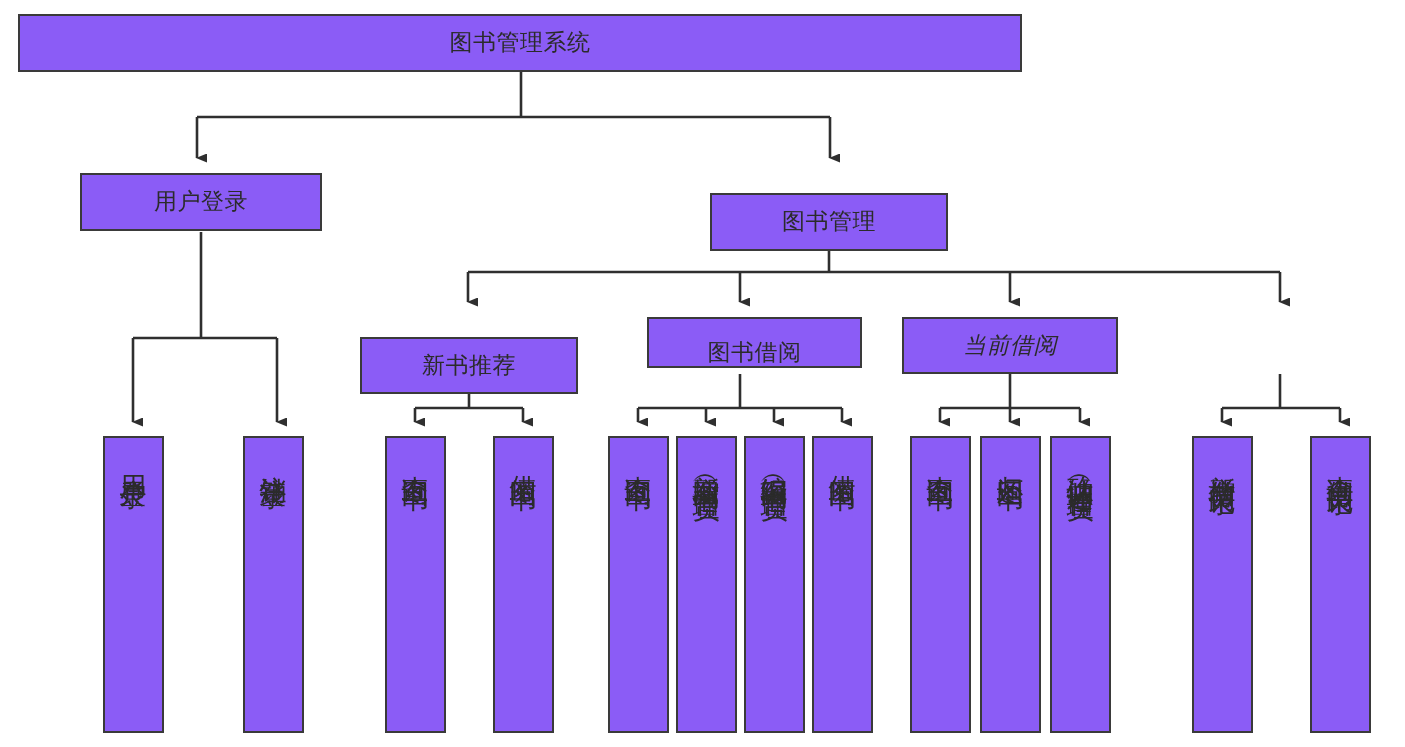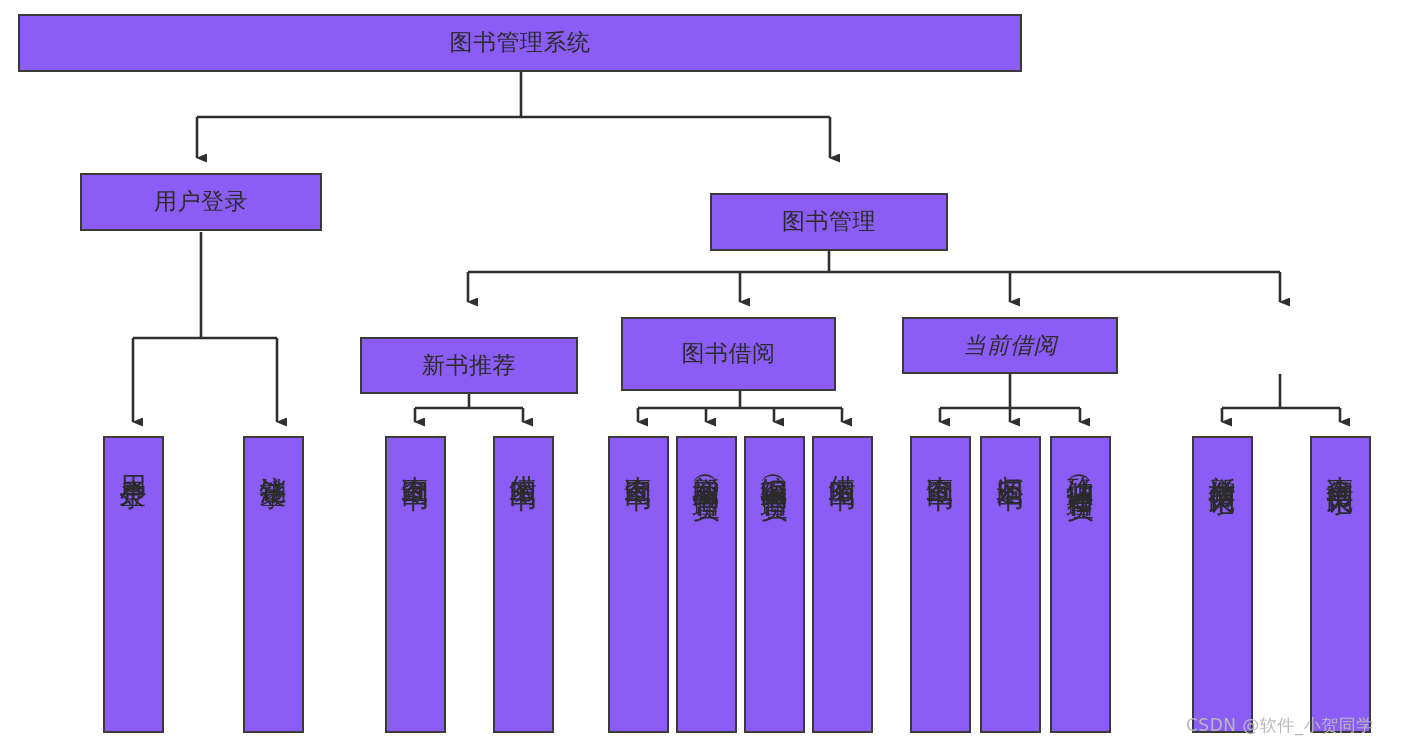--- a/index.html
+++ b/index.html
@@ -135,21 +135,21 @@
   <div class="node horiz" style="left:80px; top:173px; width:242px; height:58px;">
     <span class="lbl">用户登录</span>
   </div>
   <div class="node horiz" style="left:710px; top:173px; width:238px; height:58px;margin-top:20px;">
     <span class="lbl">图书管理</span>
   </div>
 
   <div class="node horiz" style="left:360px; top:317px; width:218px; height:57px;margin-top:20px;">
     <span class="lbl">新书推荐</span>
   </div>
-  <div class="node horiz" style="left:621px; top:317px; width:215px; height:74px;">
+  <div class="node horiz" style="left:647px; top:317px; width:215px; height:51px;align-items:flex-end;">
     <span class="lbl">图书借阅</span>
   </div>
   <div class="node horiz" style="left:902px; top:317px; width:216px; height:57px;font-style:italic;">
     <span class="lbl">当前借阅</span>
   </div>
 
   <div class="node vert" style="left:103px; top:436px; width:61px; height:297px;">
     <span class="lbl">用户登录</span>
   </div>
   <div class="node vert" style="left:243px; top:436px; width:61px; height:297px;">
@@ -186,15 +186,14 @@
     <span class="lbl">确认归还（管理员）</span>
   </div>
 
   <div class="node vert" style="left:1192px; top:436px; width:61px; height:297px;">
     <span class="lbl">新增借阅记录</span>
   </div>
   <div class="node vert" style="left:1310px; top:436px; width:61px; height:297px;">
     <span class="lbl">查询借阅记录</span>
   </div>
 
-  <div class="watermark">CSDN @软件_小贺同学</div>
 
 </div>
 
 </body></html>

